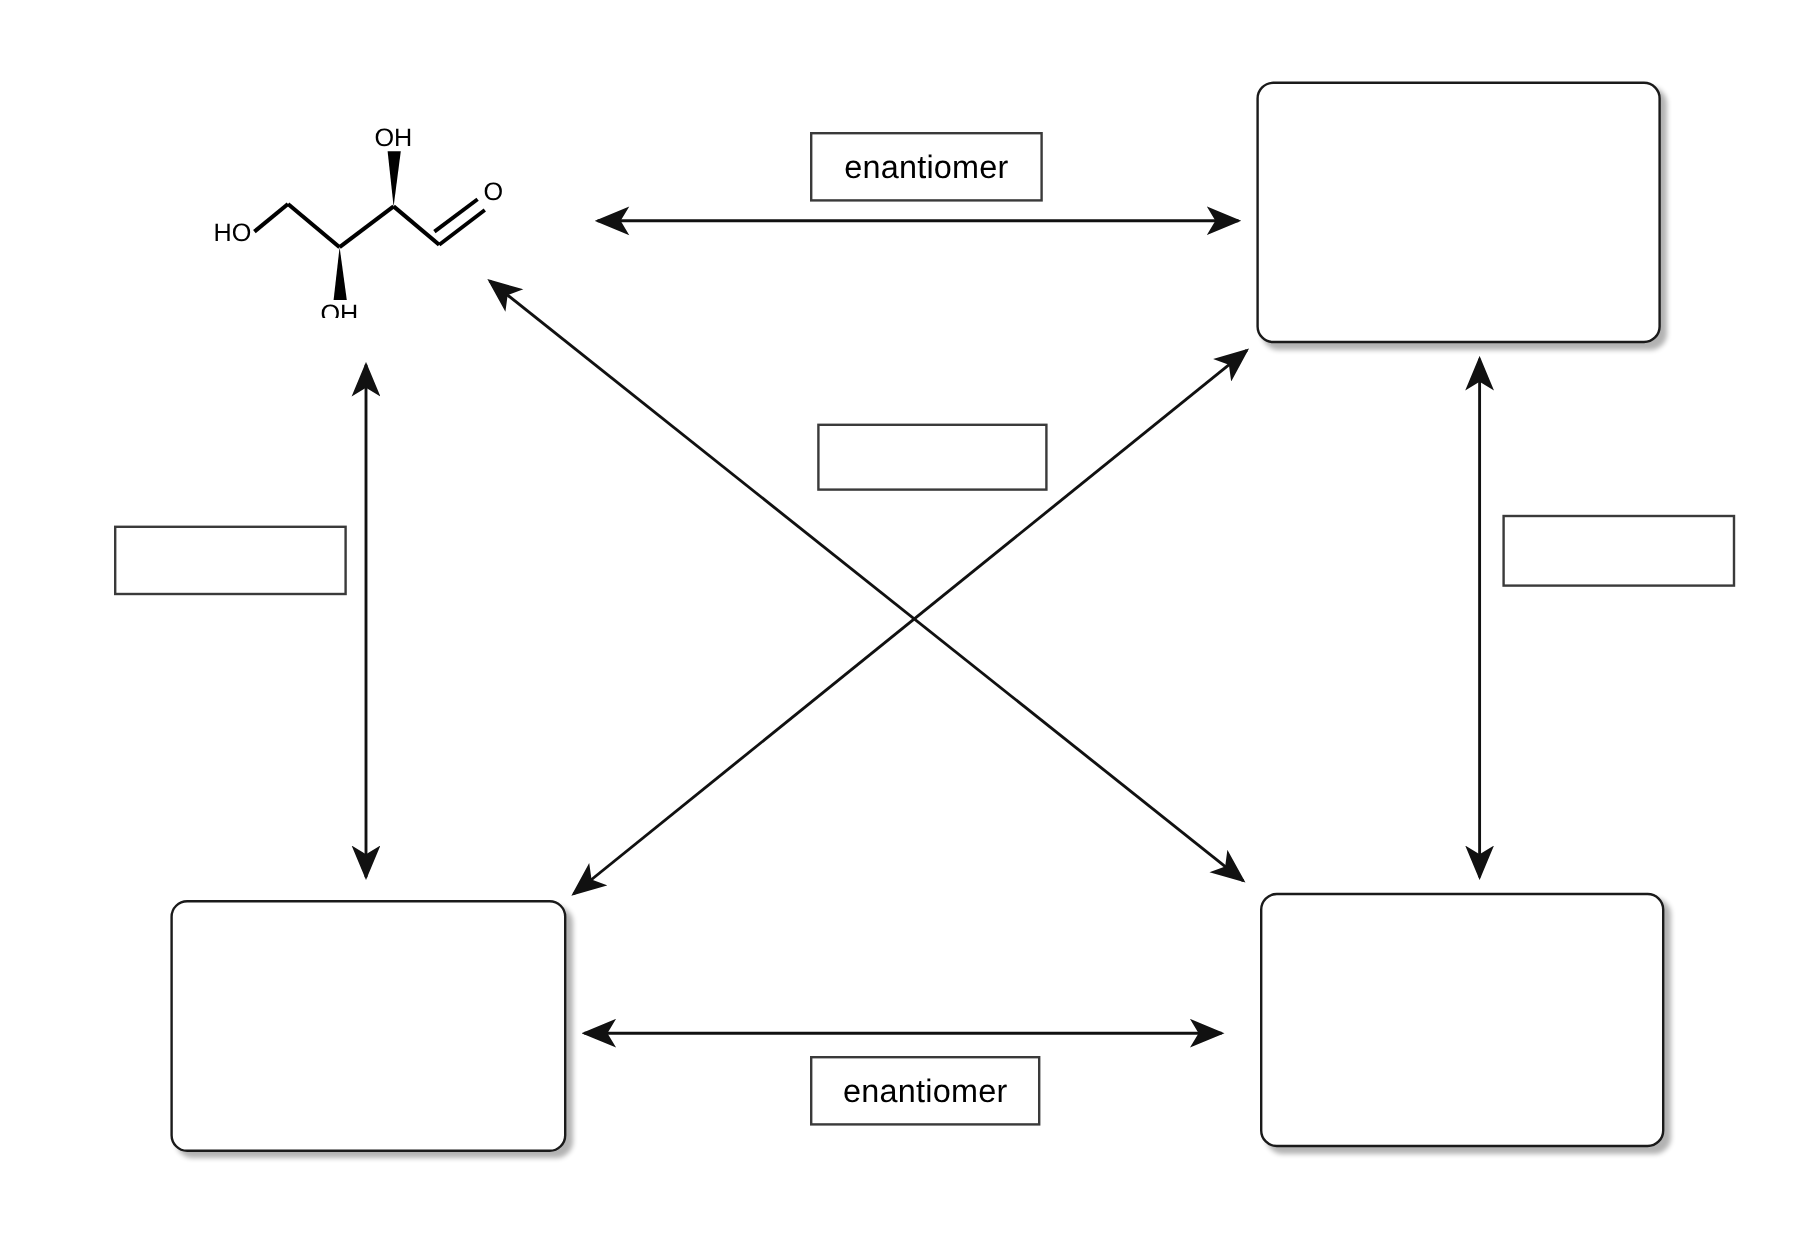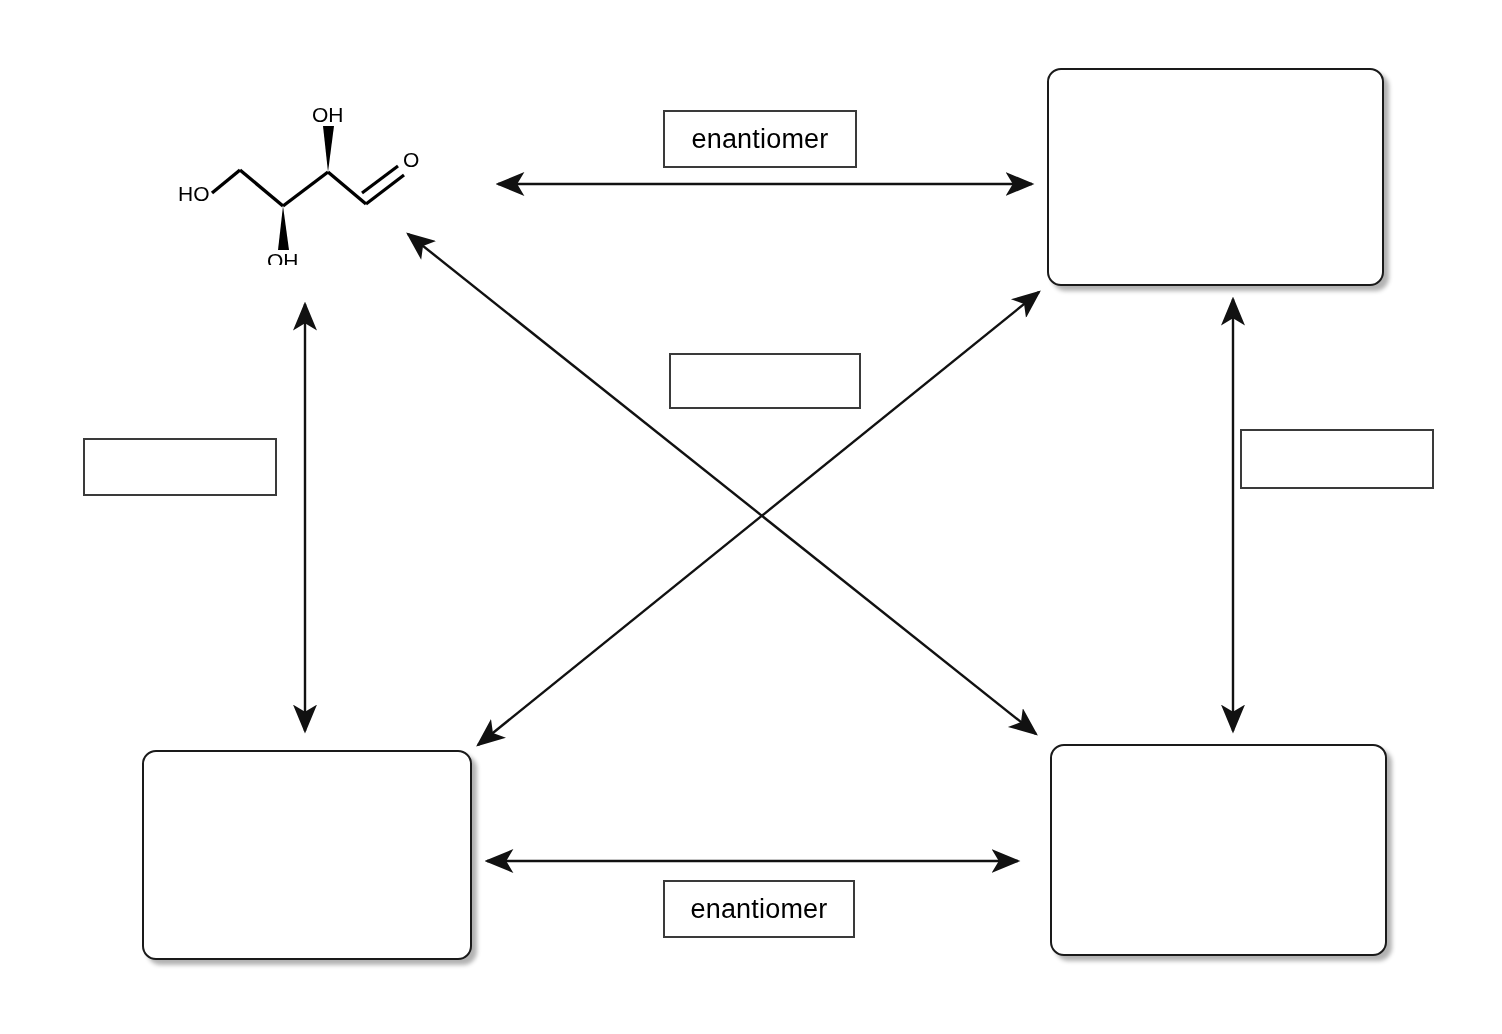--- a/index.html
+++ b/index.html
@@ -44,20 +44,21 @@
     background: #ffffff;
     border: 2px solid #3a3a3a;
     box-sizing: border-box;
     display: flex;
     align-items: center;
     justify-content: center;
     font-size: 27px;
     color: #000000;
     letter-spacing: 0.2px;
     line-height: 1;
+    margin-left: 12px;
   }
 </style>
 </head>
 <body>
 
 <div id="canvas">
 
   <svg id="arrows" viewBox="0 0 1502 1034" width="1502" height="1034" xmlns="http://www.w3.org/2000/svg">
     <defs>
       <marker id="ah-end" markerWidth="14" markerHeight="14" refX="11" refY="5" orient="auto" markerUnits="strokeWidth">

